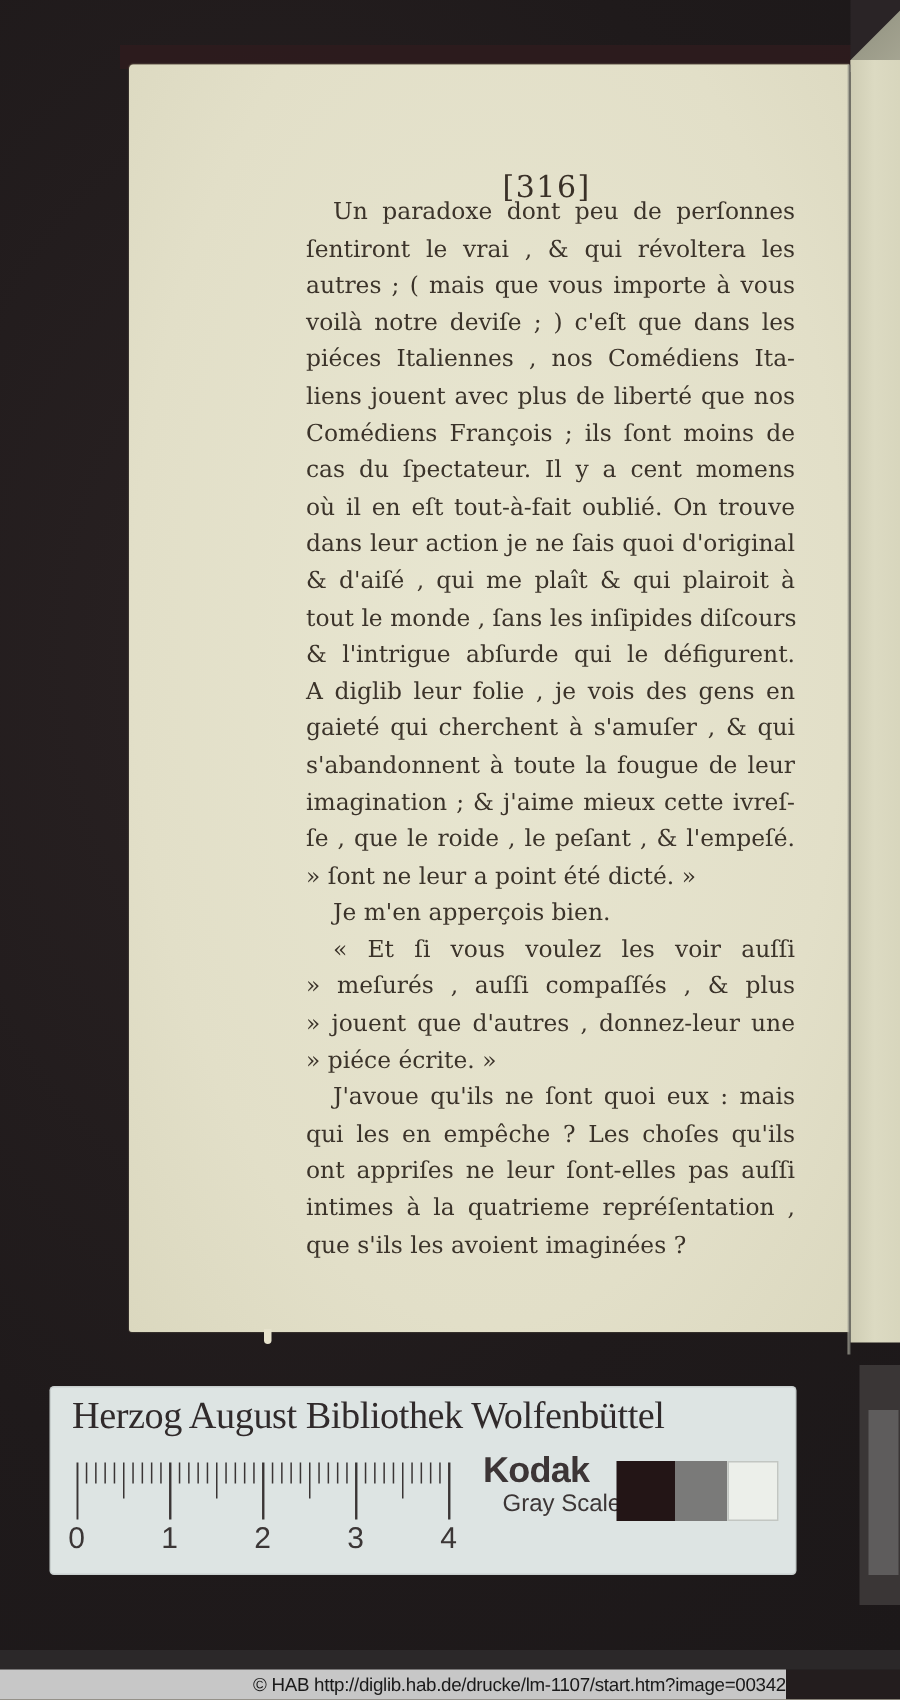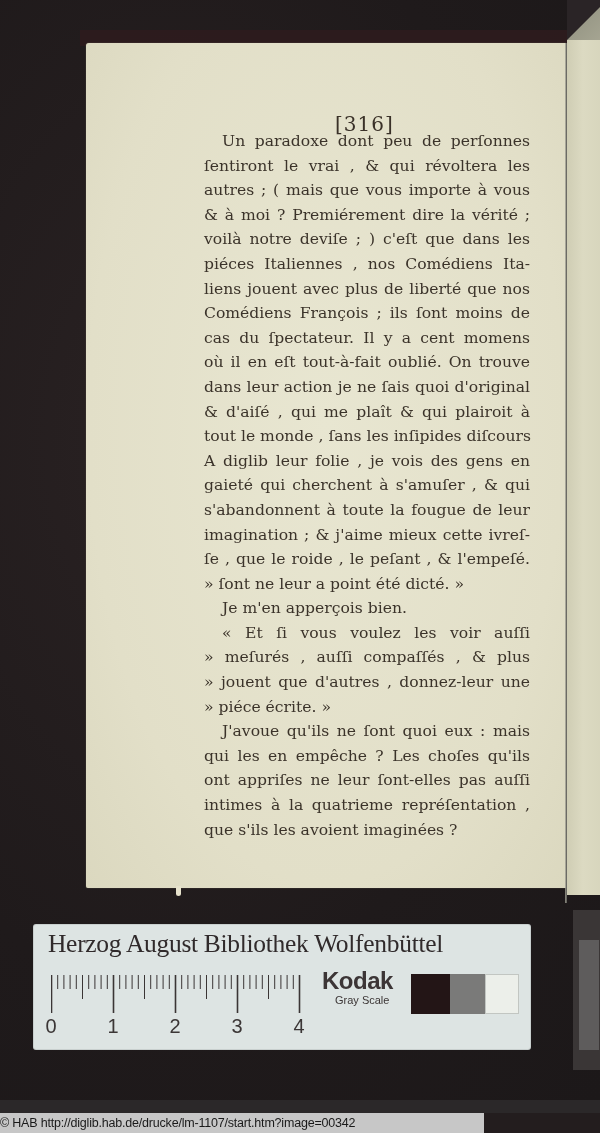--- a/index.html
+++ b/index.html
@@ -88,31 +88,31 @@
     position: absolute; top: 44px; font-family: "Liberation Sans", sans-serif;
     font-size: 20px; color: #3b3636; transform: translateX(-50%);
   }
   .kodak {
     position: absolute; left: 288px; top: 42px;
     font-family: "Liberation Sans", sans-serif; font-weight: bold;
     font-size: 24px; color: #3c3536; letter-spacing: -0.5px;
   }
   .grayscale-label {
     position: absolute; left: 301px; top: 69px;
-    font-family: "Liberation Sans", sans-serif; font-size: 11px; color: #3c3636;
+    font-family: "Liberation Sans", sans-serif; font-size: 16px; color: #3c3636;
   }
   .patch { position: absolute; top: 49px; height: 40px; }
   .patch.black { left: 377px; width: 39px; background: #231516; }
   .patch.gray { left: 416px; width: 35px; background: #7a7a79; }
   .patch.white { left: 451px; width: 34px; background: #ecefea; box-shadow: inset 0 0 0 1px #c2c6c2; }
 
   
   .footer {
-    position: absolute; left: 0; top: 1113px; width: 484px; height: 20px;
-    background: #c7c7c7; text-align: left;
+    position: absolute; left: 0; top: 1113px; width: 524px; height: 20px;
+    background: #c7c7c7; text-align: right;
     font-family: "Liberation Sans", sans-serif; font-size: 12.5px; color: #1a1a1a;
     line-height: 20px; letter-spacing: -0.2px;
   }
   .footer-shadow {
     position: absolute; left: 0; top: 1100px; width: 600px; height: 13px;
     background: #2b2829;
   }
 </style>
 </head>
 <body>
@@ -126,30 +126,30 @@
   <div class="page"></div>
   <div class="fold-line"></div>
   <div class="page-tab"></div>
 
   <div class="page-number">[316]</div>
 
   <div class="text-block" id="text-block">
       <span class="line indent">Un paradoxe dont peu de perſonnes</span>
       <span class="line">ſentiront le vrai , &amp; qui révoltera les</span>
       <span class="line">autres ; ( mais que vous importe à vous</span>
-      <span class="line">&amp; à moi ? Premiérement dire la vérité ;</span>
       <span class="line">voilà notre deviſe ; ) c'eſt que dans les</span>
       <span class="line">piéces Italiennes , nos Comédiens Ita-</span>
       <span class="line">liens jouent avec plus de liberté que nos</span>
       <span class="line">Comédiens François ; ils ſont moins de</span>
       <span class="line">cas du ſpectateur. Il y a cent momens</span>
       <span class="line">où il en eſt tout-à-fait oublié. On trouve</span>
       <span class="line">dans leur action je ne ſais quoi d'original</span>
       <span class="line">&amp; d'aiſé , qui me plaît &amp; qui plairoit à</span>
       <span class="line">tout le monde , ſans les inſipides diſcours</span>
+      <span class="line">&amp; l'intrigue abſurde qui le défigurent.</span>
       <span class="line">A diglib leur folie , je vois des gens en</span>
       <span class="line">gaieté qui cherchent à s'amuſer , &amp; qui</span>
       <span class="line">s'abandonnent à toute la fougue de leur</span>
       <span class="line">imagination ; &amp; j'aime mieux cette ivreſ-</span>
       <span class="line">ſe , que le roide , le peſant , &amp; l'empeſé.</span>
       <span class="line short">» ſont ne leur a point été dicté. »</span>
       <span class="line indent short">Je m'en apperçois bien.</span>
       <span class="line indent">« Et ſi vous voulez les voir auſſi</span>
       <span class="line">» meſurés , auſſi compaſſés , &amp; plus</span>
       <span class="line">» jouent que d'autres , donnez-leur une</span>

